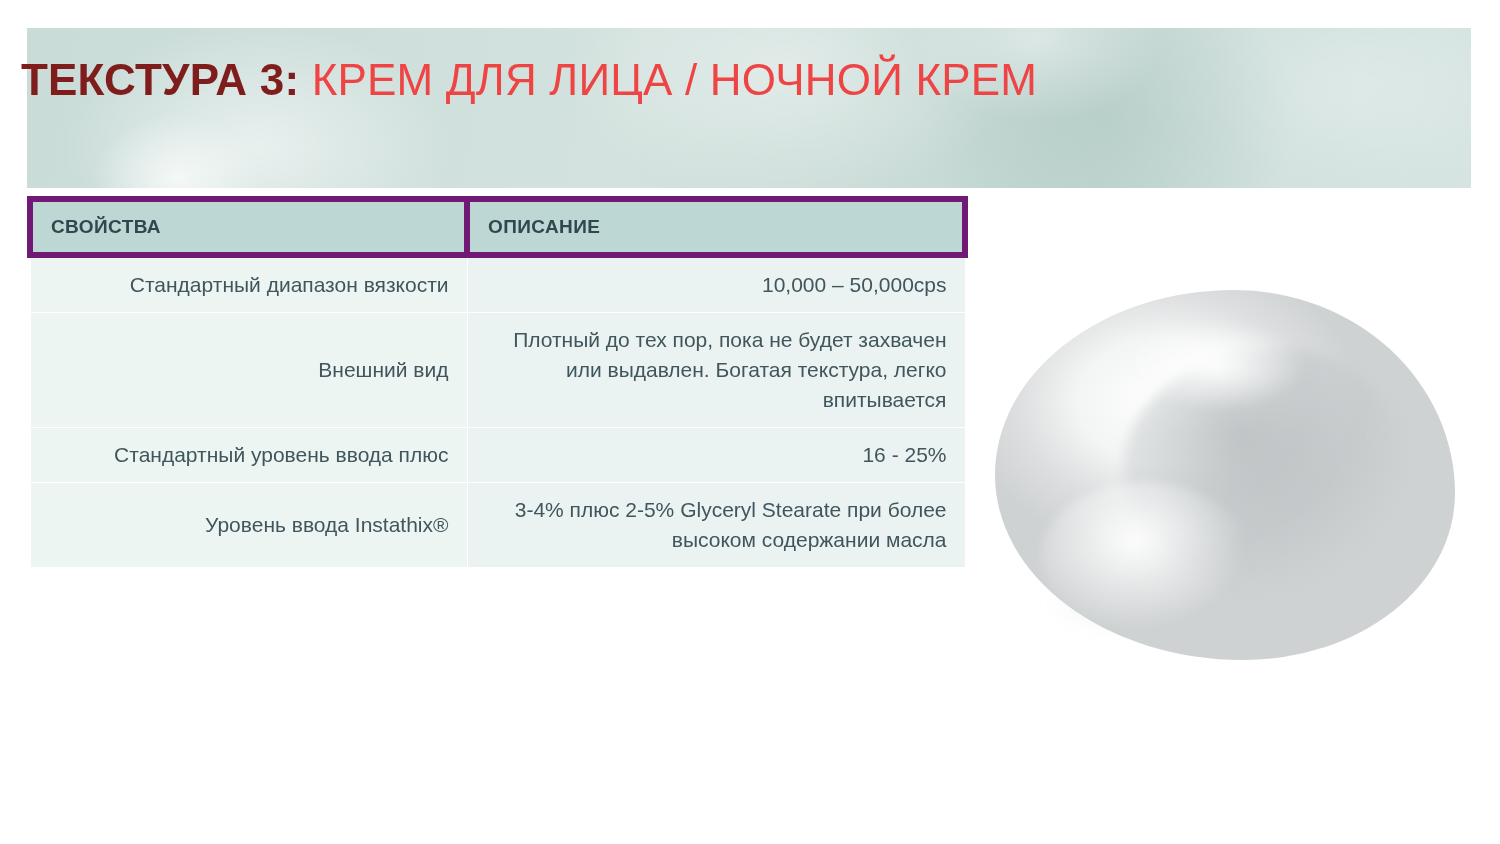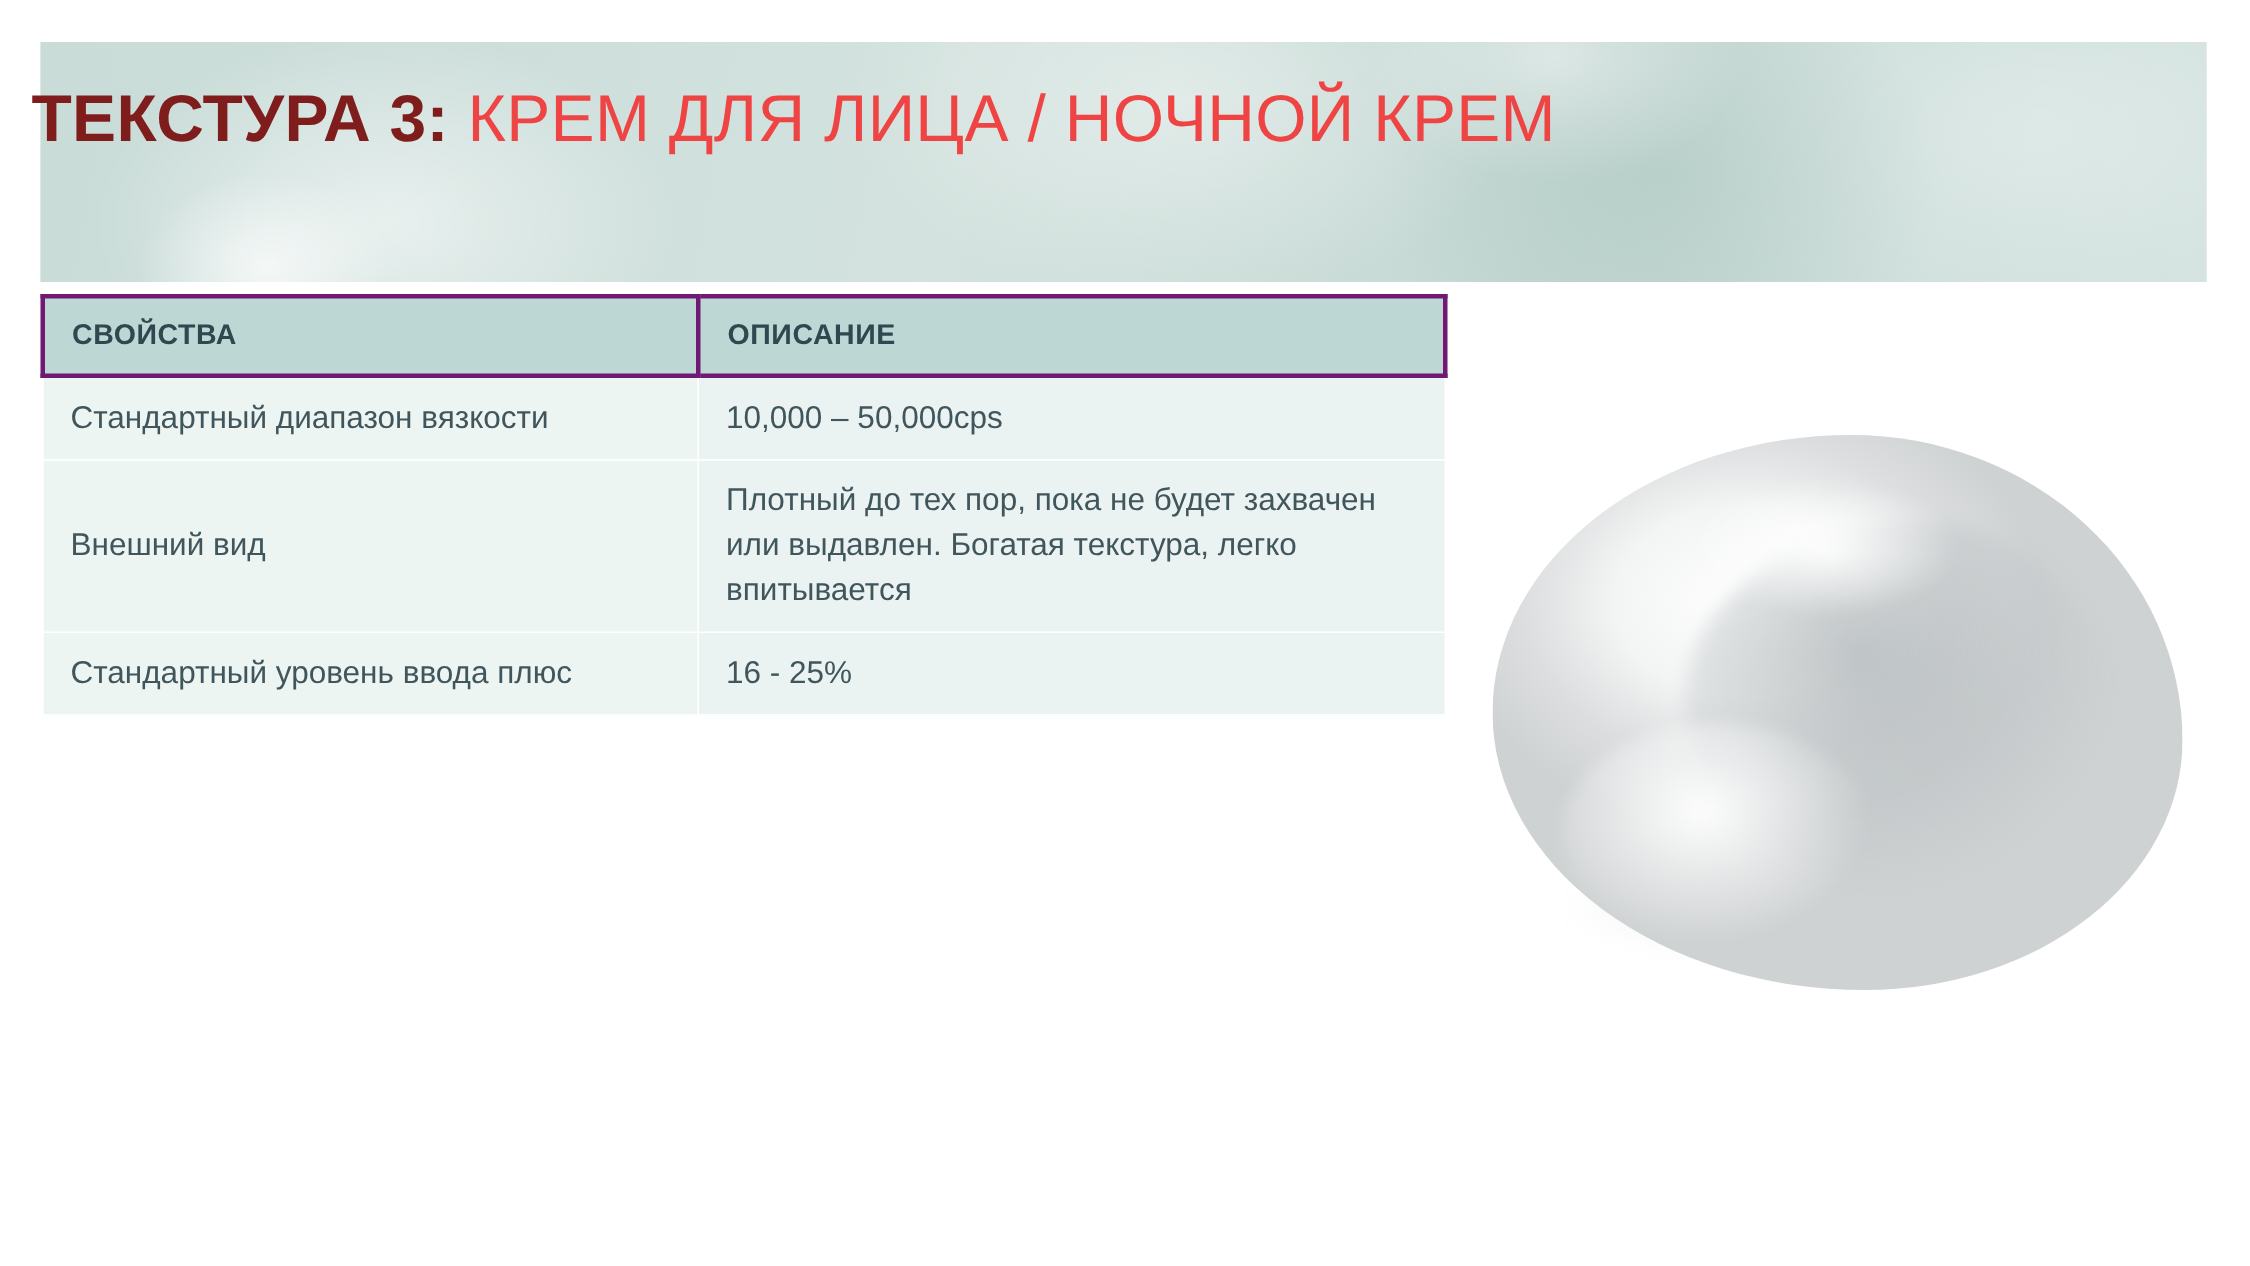--- a/index.html
+++ b/index.html
@@ -76,29 +76,29 @@
   .spec-table col.c2 { width: 498px; }
 
   .spec-table th {
     background: #bcd7d4;
     color: #31474f;
     font-size: 19px;
     font-weight: 700;
     text-align: left;
     padding: 14px 18px;
     letter-spacing: 0.4px;
-    border: 3px solid #701a75;
+    border: 6px solid #701a75;
   }
   .spec-table td {
     background: #eaf3f1;
     color: #41565c;
     font-size: 21px;
     line-height: 30px;
     font-weight: 400;
-    text-align: left;
+    text-align: right;
     padding: 12px 18px;
     vertical-align: middle;
     border: 1px solid #ffffff;
   }
   .spec-table tr td:first-child {
     background: #edf5f3;
   }
 
   
   .swatch-wrap {
@@ -191,20 +191,24 @@
       <td>10,000 – 50,000cps</td>
     </tr>
     <tr>
       <td>Внешний вид</td>
       <td>Плотный до тех пор, пока не будет захвачен или выдавлен. Богатая текстура, легко впитывается</td>
     </tr>
     <tr>
       <td>Стандартный уровень ввода плюс</td>
       <td>16 - 25%</td>
     </tr>
+    <tr>
+      <td>Уровень ввода Instathix®</td>
+      <td>3-4% плюс 2-5% Glyceryl Stearate при более высоком содержании масла</td>
+    </tr>
   </tbody>
 </table>
 
 <div class="swatch-wrap">
   <div class="swatch-shadow"></div>
   <div class="swatch"></div>
   <div class="swatch-highlight"></div>
 </div>
 
 </body></html>

